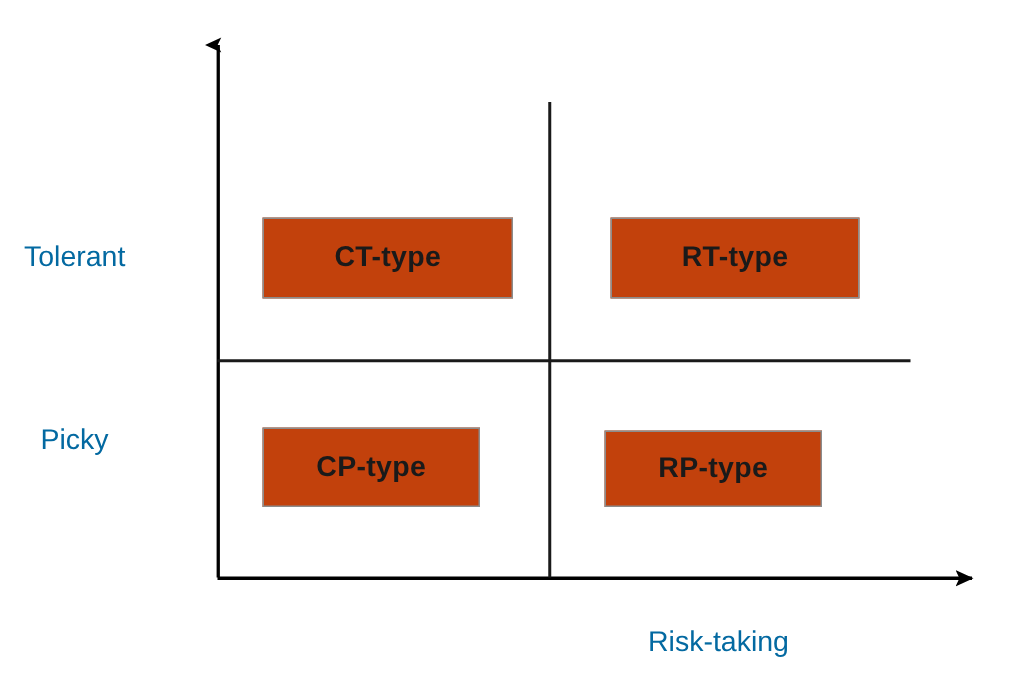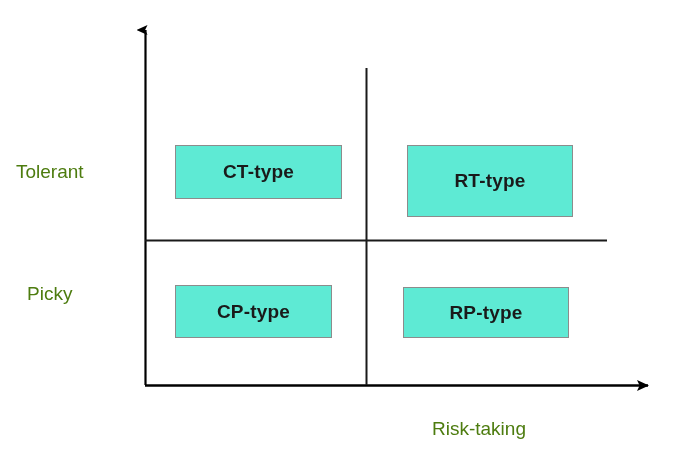--- a/index.html
+++ b/index.html
@@ -25,46 +25,46 @@
     top: 0;
     width: 674px;
     height: 461px;
     pointer-events: none;
   }
 
   
   .quad-box {
     position: absolute;
     box-sizing: border-box;
-    background: #5eead4;
+    background: #c2410c;
     border: 1px solid #8c8c8c;
     display: flex;
     align-items: center;
     justify-content: center;
   }
   .quad-label {
     font-family: "Liberation Sans", sans-serif;
     font-weight: bold;
     font-size: 19px;
     color: #1a1a1a;
     letter-spacing: 0.2px;
     white-space: nowrap;
   }
 
   .box-ct { left: 175px; top: 145px;  width: 167px; height: 54px; }
-  .box-rt { left: 407px; top: 145px;  width: 166px; height: 72px; }
-  .box-cp { left: 175px; top: 285px;  width: 157px; height: 53px; }
-  .box-rp { left: 403px; top: 287px;  width: 166px; height: 51px; }
+  .box-rt { left: 407px; top: 145px;  width: 166px; height: 54px; }
+  .box-cp { left: 175px; top: 285px;  width: 145px; height: 53px; }
+  .box-rp { left: 403px; top: 287px;  width: 145px; height: 51px; }
 
   
   .axis-label {
     position: absolute;
     font-family: "Liberation Sans", sans-serif;
     font-size: 19px;
-    color: #4d7c0f;
+    color: #0369a1;
     white-space: nowrap;
   }
   .lbl-tolerant { left: 16px;  top: 161px; }
   .lbl-picky    { left: 27px;  top: 283px; }
   .lbl-conservative { left: 190px; top: 418px; }
   .lbl-risktaking   { left: 432px; top: 418px; }
 </style>
 </head>
 <body>
 

